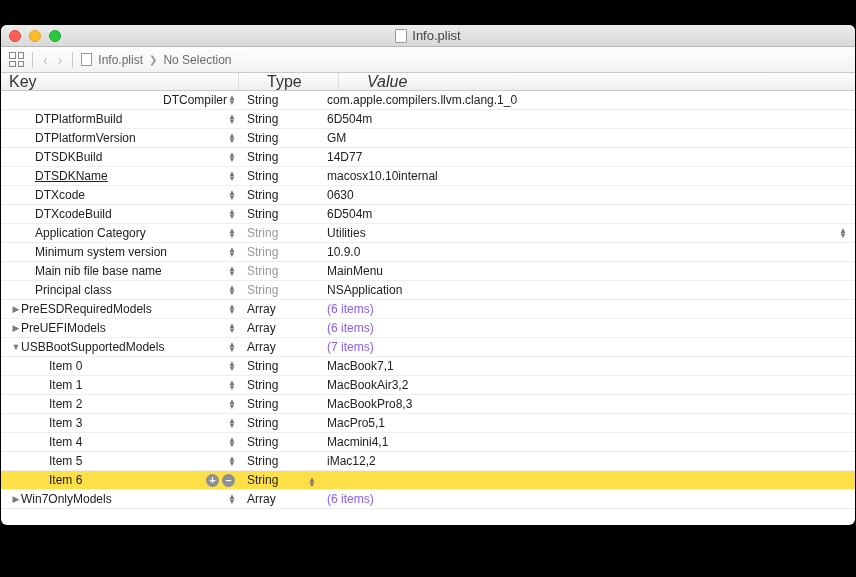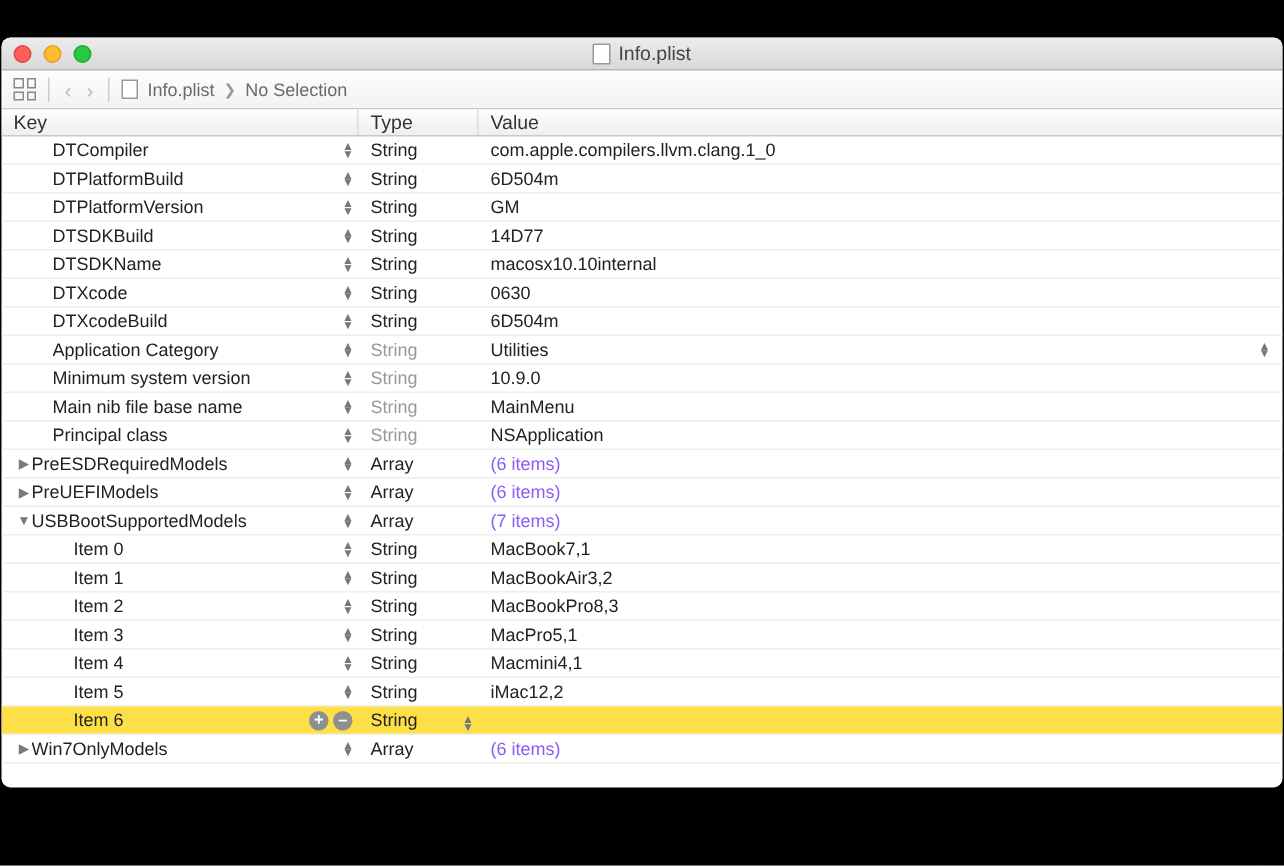--- a/index.html
+++ b/index.html
@@ -86,27 +86,28 @@
       width: 11px; height: 13px;
       background: #fff;
       border: 1px solid #999;
     }
     .crumb-sep { color: #999; font-size: 10px; }
     .headers {
       display: flex;
       height: 18px;
       background: linear-gradient(#fdfdfd, #efefef);
       border-bottom: 1px solid #c9c9c9;
-      font-size: 13px;
+      font-size: 16px;
       color: #333;
       align-items: center;
+      gap: 20px;
     }
     .col-key { width: 238px; padding-left: 8px; border-right: 1px solid #ddd; height: 100%; display: flex; align-items: center; }
     .col-type { width: 80px; padding-left: 8px; border-right: 1px solid #ddd; height: 100%; display: flex; align-items: center; }
-    .col-value { flex: 1; padding-left: 8px; height: 100%; display: flex; align-items: center; }
+    .col-value { flex: 1; padding-left: 8px; height: 100%; display: flex; align-items: center; font-style: italic; }
     .rows {}
     .row {
       display: flex;
       height: 19px;
       align-items: center;
       border-bottom: 1px solid #eee;
       font-size: 12px;
       color: #222;
     }
     .row.selected {
@@ -219,21 +220,21 @@
 
   <div class="headers">
     <div class="col-key">Key</div>
     <div class="col-type">Type</div>
     <div class="col-value">Value</div>
   </div>
 
   <div class="rows" id="rows">
       <div class="row">
         <div class="key-cell">
-          <span class="indent-1" style="display: flex; align-items: center; flex: 1 1 0%;">
+          <span class="indent-1" style="display: flex; align-items: center; flex: 1 1 0%; text-align: right;">
             <span class="disclosure"></span>
             <span class="key-text">DTCompiler</span>
           </span>
           <span class="stepper">
             <span>▲</span>
             <span>▼</span>
           </span>
         </div>
         <div class="type-cell">
           <span class="type-text">String</span>
@@ -291,21 +292,21 @@
         </div>
         <div class="type-cell">
           <span class="type-text">String</span>
         </div>
         <div class="value-cell">
           <span class="value-text">14D77</span>
         </div>
       </div>
       <div class="row">
         <div class="key-cell">
-          <span class="indent-1" style="display: flex; flex: 1 1 0%;">
+          <span class="indent-1" style="display: flex; flex: 1 1 0%; text-decoration: underline;">
             <span class="disclosure"></span>
             <span class="key-text">DTSDKName</span>
           </span>
           <span class="stepper">
             <span>▲</span>
             <span>▼</span>
           </span>
         </div>
         <div class="type-cell">
           <span class="type-text">String</span>

